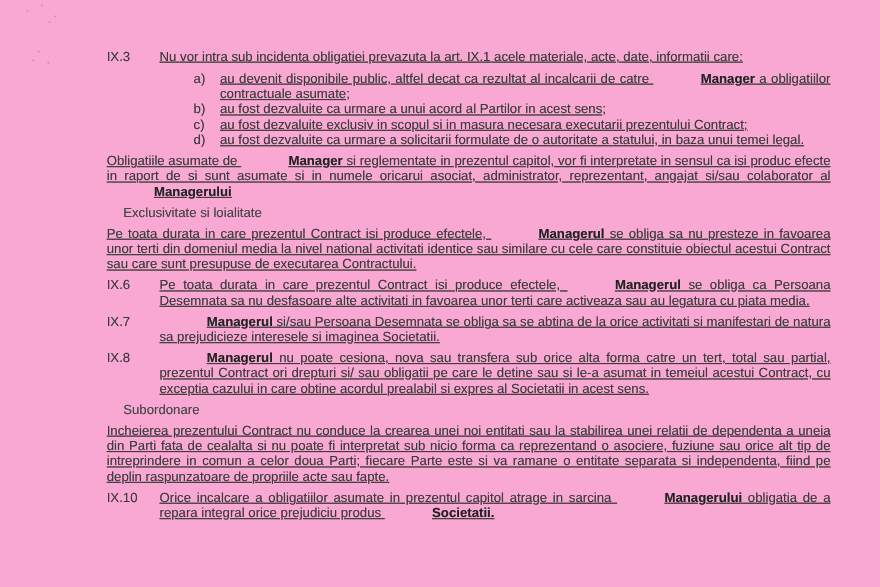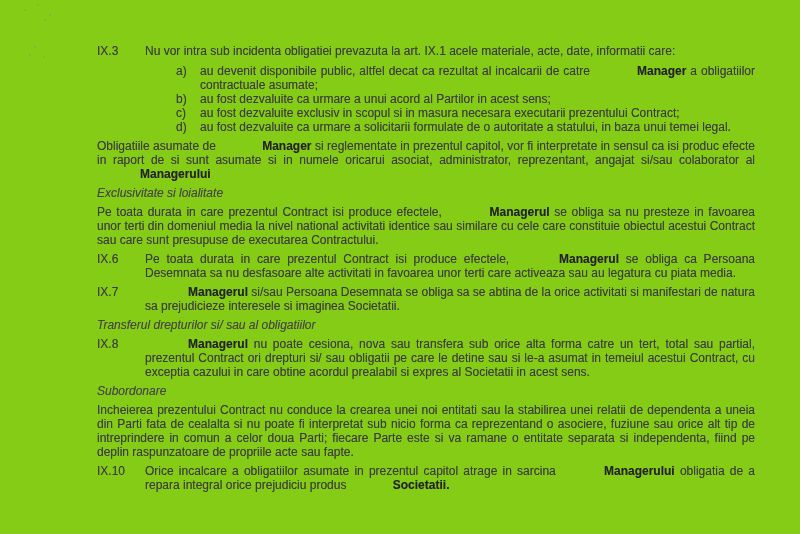--- a/index.html
+++ b/index.html
@@ -11,54 +11,54 @@
     overflow: hidden;
     font-family: "Liberation Sans", sans-serif;
     font-size: 12px;
     line-height: 14px;
     color: #3c3c3c;
   }
   .page {
     position: relative;
     width: 800px;
     height: 534px;
-    background: #84cc16;
+    background: #f9a8d4;
   }
   .doc {
     position: absolute;
     left: 97px;
     top: 44px;
     width: 658px;
   }
   .clause {
     display: flex;
     margin-bottom: 5px;
   }
   .num {
     flex: 0 0 48px;
     width: 48px;
   }
   .cbody {
     flex: 1;
     text-align: justify;
+    text-decoration: underline;
   }
   .sublist {
     margin: 6px 0 5px 79px;
   }
   .sub {
     display: flex;
   }
   .letter {
     flex: 0 0 24px;
     width: 24px;
   }
   .heading {
-    font-style: italic;
     color: #474747;
-    margin: 2px 0 5px 0;
+    margin: 2px 0 5px 15px;
   }
   .bold {
     font-weight: bold;
     color: #232323;
     margin-left: 43px;
   }
   
   .speck {
     position: absolute;
     background: #8a8a8a;
@@ -121,21 +121,20 @@
     <div class="clause">
       <span class="num">IX.6</span>
       <div class="cbody"><span>Pe toata durata in care prezentul Contract isi produce efectele, </span><span class="bold">Managerul</span><span> se obliga ca Persoana Desemnata sa nu desfasoare alte activitati in favoarea unor terti care activeaza sau au legatura cu piata media.</span></div>
     </div>
 
     <div class="clause">
       <span class="num">IX.7</span>
       <div class="cbody"><span class="bold">Managerul</span><span> si/sau Persoana Desemnata se obliga sa se abtina de la orice activitati si manifestari de natura sa prejudicieze interesele si imaginea Societatii.</span></div>
     </div>
 
-    <div class="heading">Transferul drepturilor si/ sau al obligatiilor</div>
 
     <div class="clause">
       <span class="num">IX.8</span>
       <div class="cbody"><span class="bold">Managerul</span><span> nu poate cesiona, nova sau transfera sub orice alta forma catre un tert, total sau partial, prezentul Contract ori drepturi si/ sau obligatii pe care le detine sau si le-a asumat in temeiul acestui Contract, cu exceptia cazului in care obtine acordul prealabil si expres al Societatii in acest sens.</span></div>
     </div>
 
     <div class="heading">Subordonare</div>
 
     <div class="clause">
       <div class="cbody"><span>Incheierea prezentului Contract nu conduce la crearea unei noi entitati sau la stabilirea unei relatii de dependenta a uneia din Parti fata de cealalta si nu poate fi interpretat sub nicio forma ca reprezentand o asociere, fuziune sau orice alt tip de intreprindere in comun a celor doua Parti; fiecare Parte este si va ramane o entitate separata si independenta, fiind pe deplin raspunzatoare de propriile acte sau fapte.</span></div>

